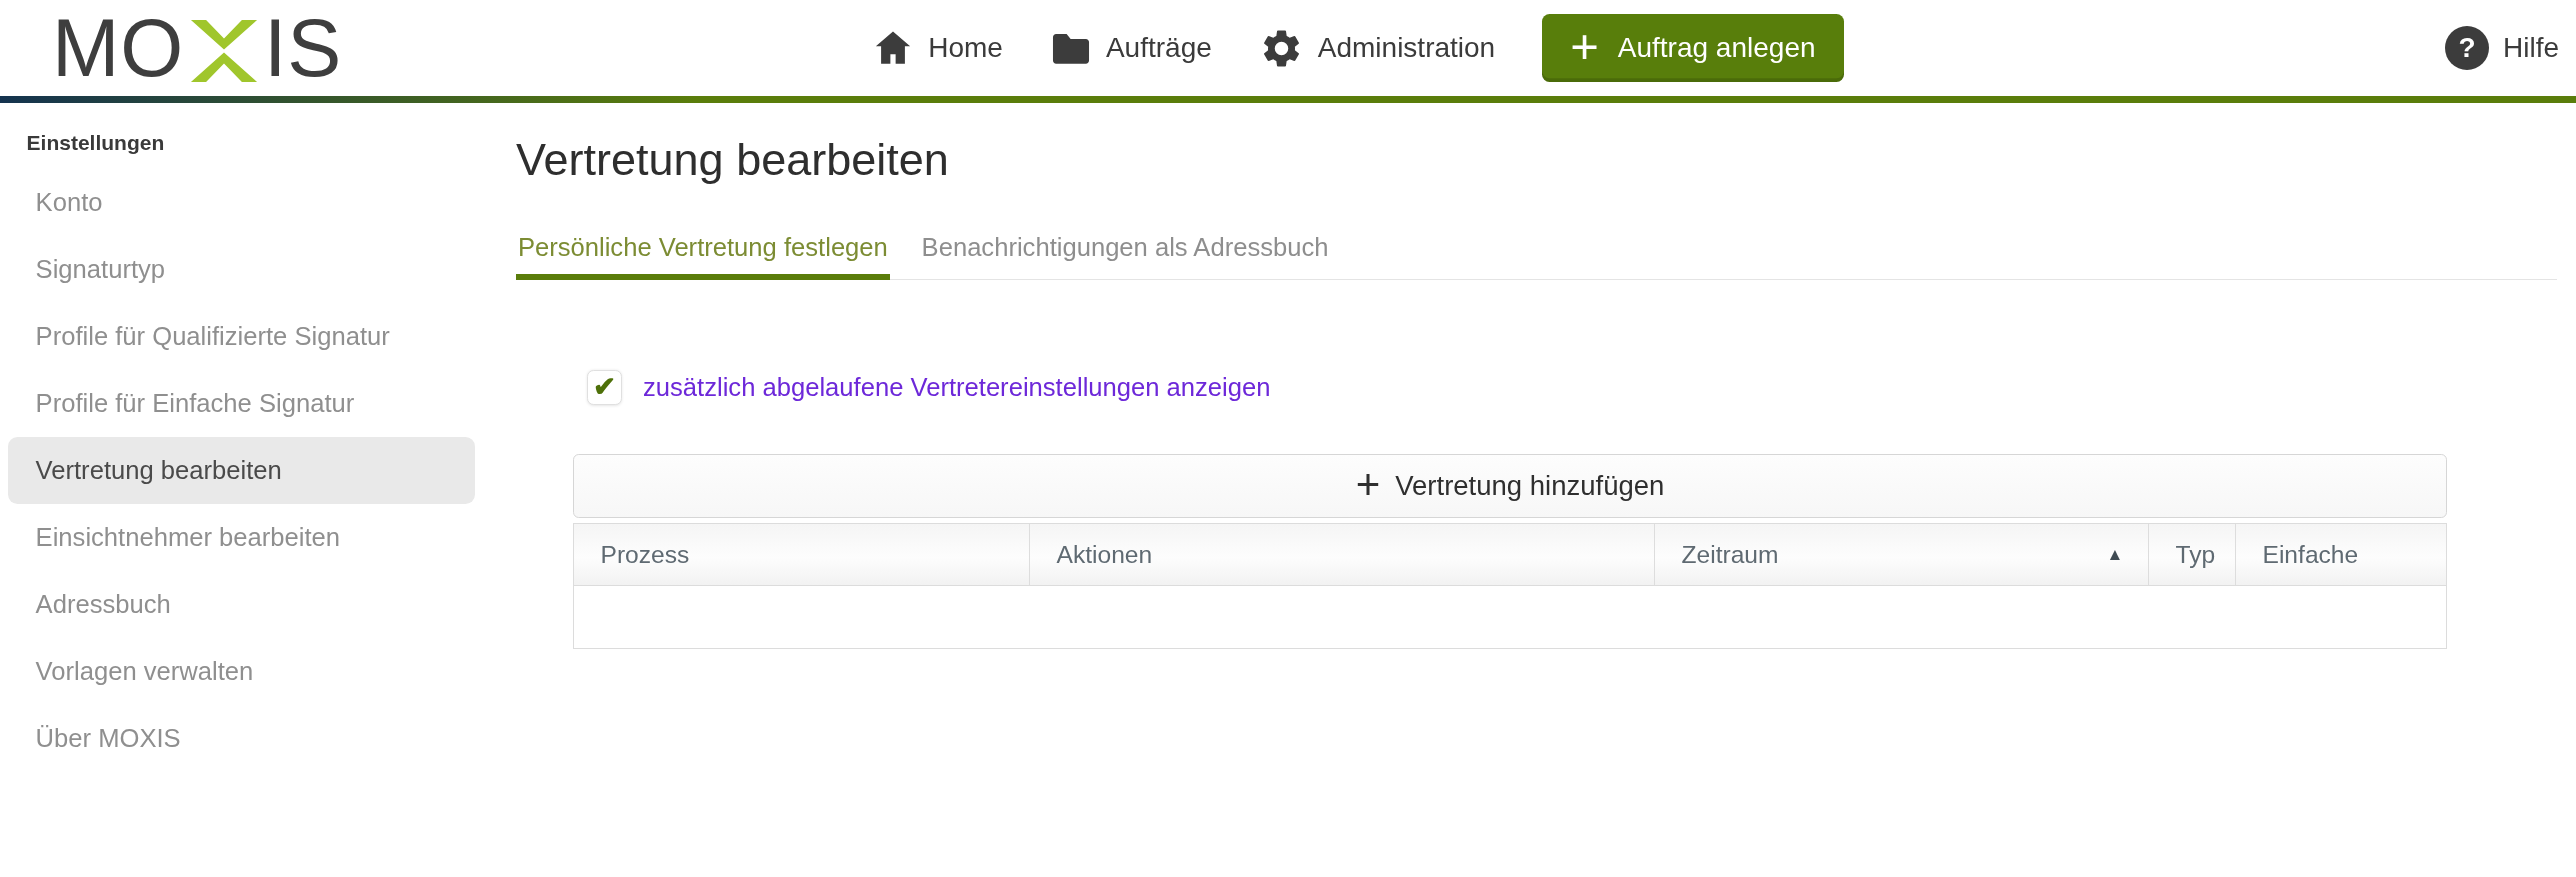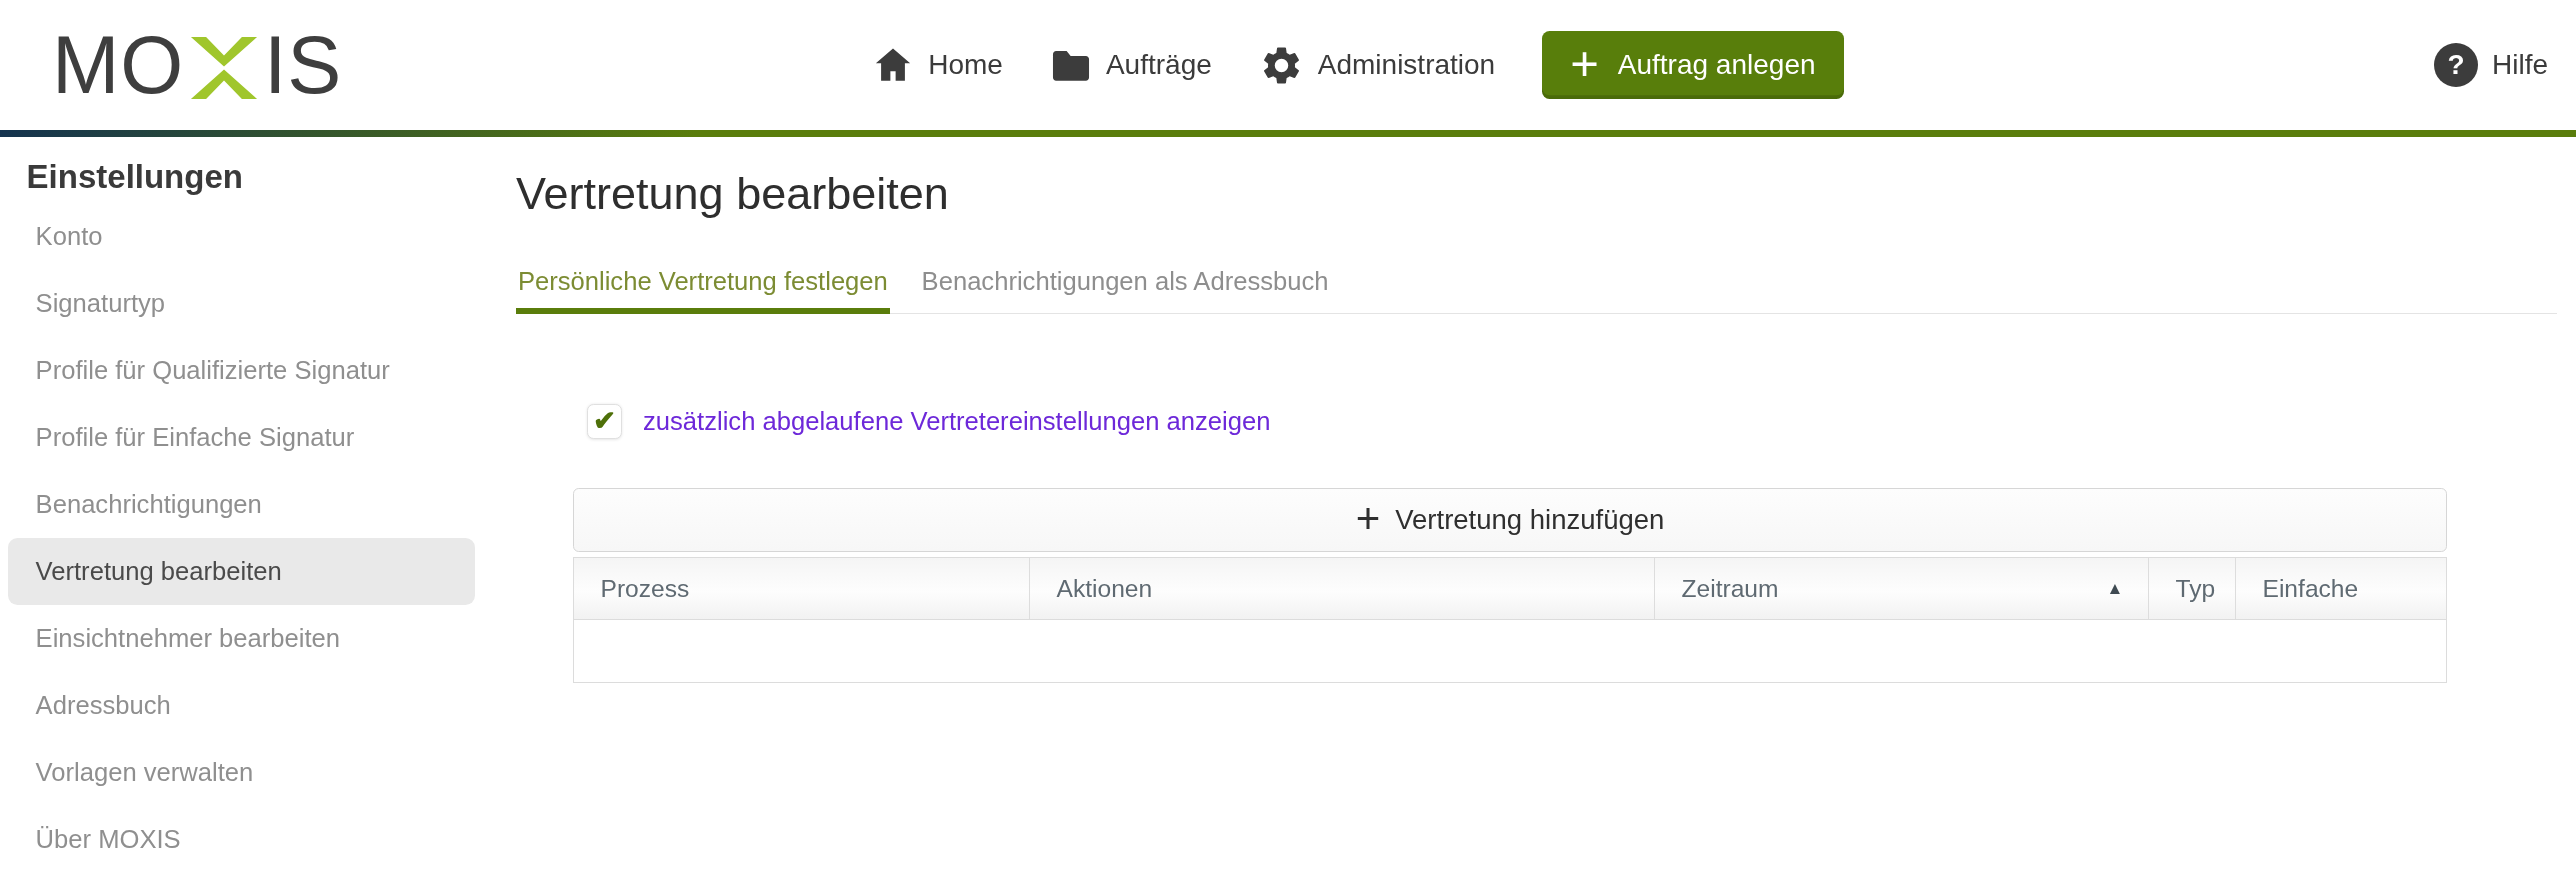--- a/index.html
+++ b/index.html
@@ -7,24 +7,24 @@
   body {
     width: 2576px; height: 878px;
     background: #ffffff;
     font-family: "Liberation Sans", sans-serif;
     color: #3b3b3b;
     overflow: hidden;
   }
 
   
   .topbar {
-    height: 130px;
+    height: 96px;
     display: flex;
     align-items: center;
-    padding: 0 28px 0 52px;
+    padding: 0 17px 0 52px;
     background: #fff;
   }
   .logo { display: flex; align-items: center; cursor: pointer; }
   .logo-text {
     font-size: 81px; font-weight: 300; color: #3e3e3e;
     letter-spacing: 0.9px; line-height: 1;
   }
   .logo-x { width: 72px; height: 62px; margin: 5.7px 3.8px 0 3.8px; }
 
   .nav { display: flex; gap: 47px; margin-left: 530px; }
@@ -58,21 +58,21 @@
   .topbar-border {
     height: 6.6px;
     background: linear-gradient(90deg, #14334f 0%, #33542d 12%, #5a7d0b 27%, #5a7d0b 100%);
   }
 
   
   .page { display: flex; align-items: flex-start; }
 
   .sidebar { width: 492px; flex: none; padding: 24.6px 0 0 7.6px; }
   .sidebar-title {
-    font-size: 33px; font-weight: 700; color: #3a3a3a;
+    font-size: 21px; font-weight: 700; color: #3a3a3a;
     margin: 0 0 9.5px 19px; line-height: 32px;
   }
   .sidebar-list { list-style: none; margin: 0; padding: 0; }
   .sidebar-item {
     height: 67px; display: flex; align-items: center;
     padding-left: 28px; margin-right: 17px;
     font-size: 25.6px; color: #8f8f8f;
     border-radius: 9.5px; cursor: pointer; white-space: nowrap;
   }
   .sidebar-item.selected { background: #e9e9e9; color: #4a4a4a; }
@@ -190,21 +190,20 @@
 
 <div class="page">
 
   <aside class="sidebar">
     <h2 class="sidebar-title">Einstellungen</h2>
     <ul class="sidebar-list">
       <li class="sidebar-item">Konto</li>
       <li class="sidebar-item">Signaturtyp</li>
       <li class="sidebar-item">Profile für Qualifizierte Signatur</li>
       <li class="sidebar-item">Profile für Einfache Signatur</li>
-      <li class="sidebar-item">Benachrichtigungen</li>
       <li class="sidebar-item selected">Vertretung bearbeiten</li>
       <li class="sidebar-item">Einsichtnehmer bearbeiten</li>
       <li class="sidebar-item">Adressbuch</li>
       <li class="sidebar-item">Vorlagen verwalten</li>
       <li class="sidebar-item">Über MOXIS</li>
     </ul>
   </aside>
 
   <main class="content">
     <h1 class="page-title">Vertretung bearbeiten</h1>

